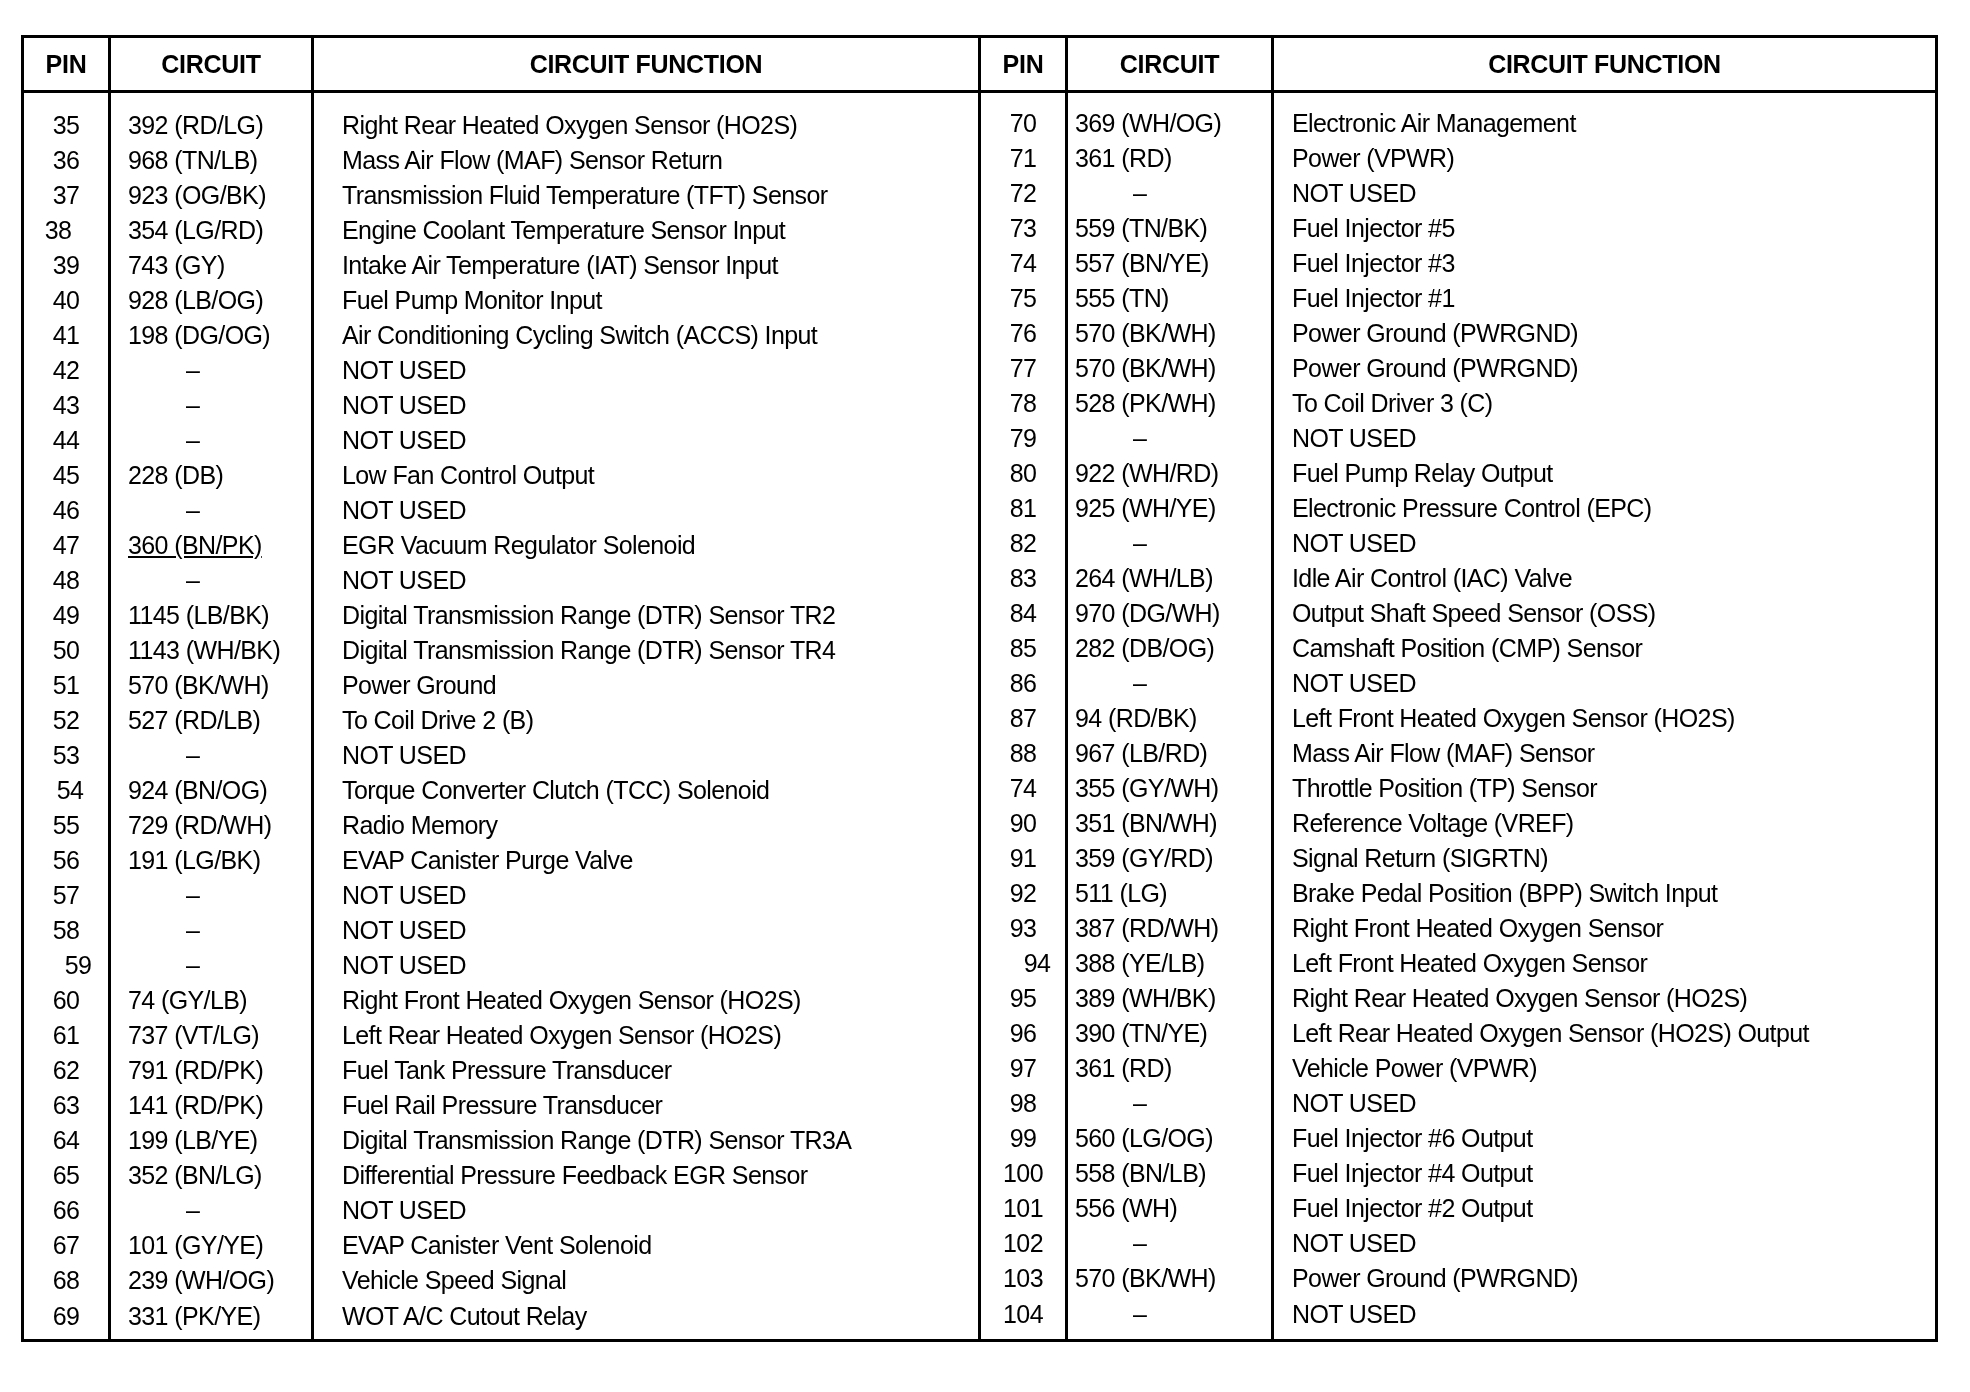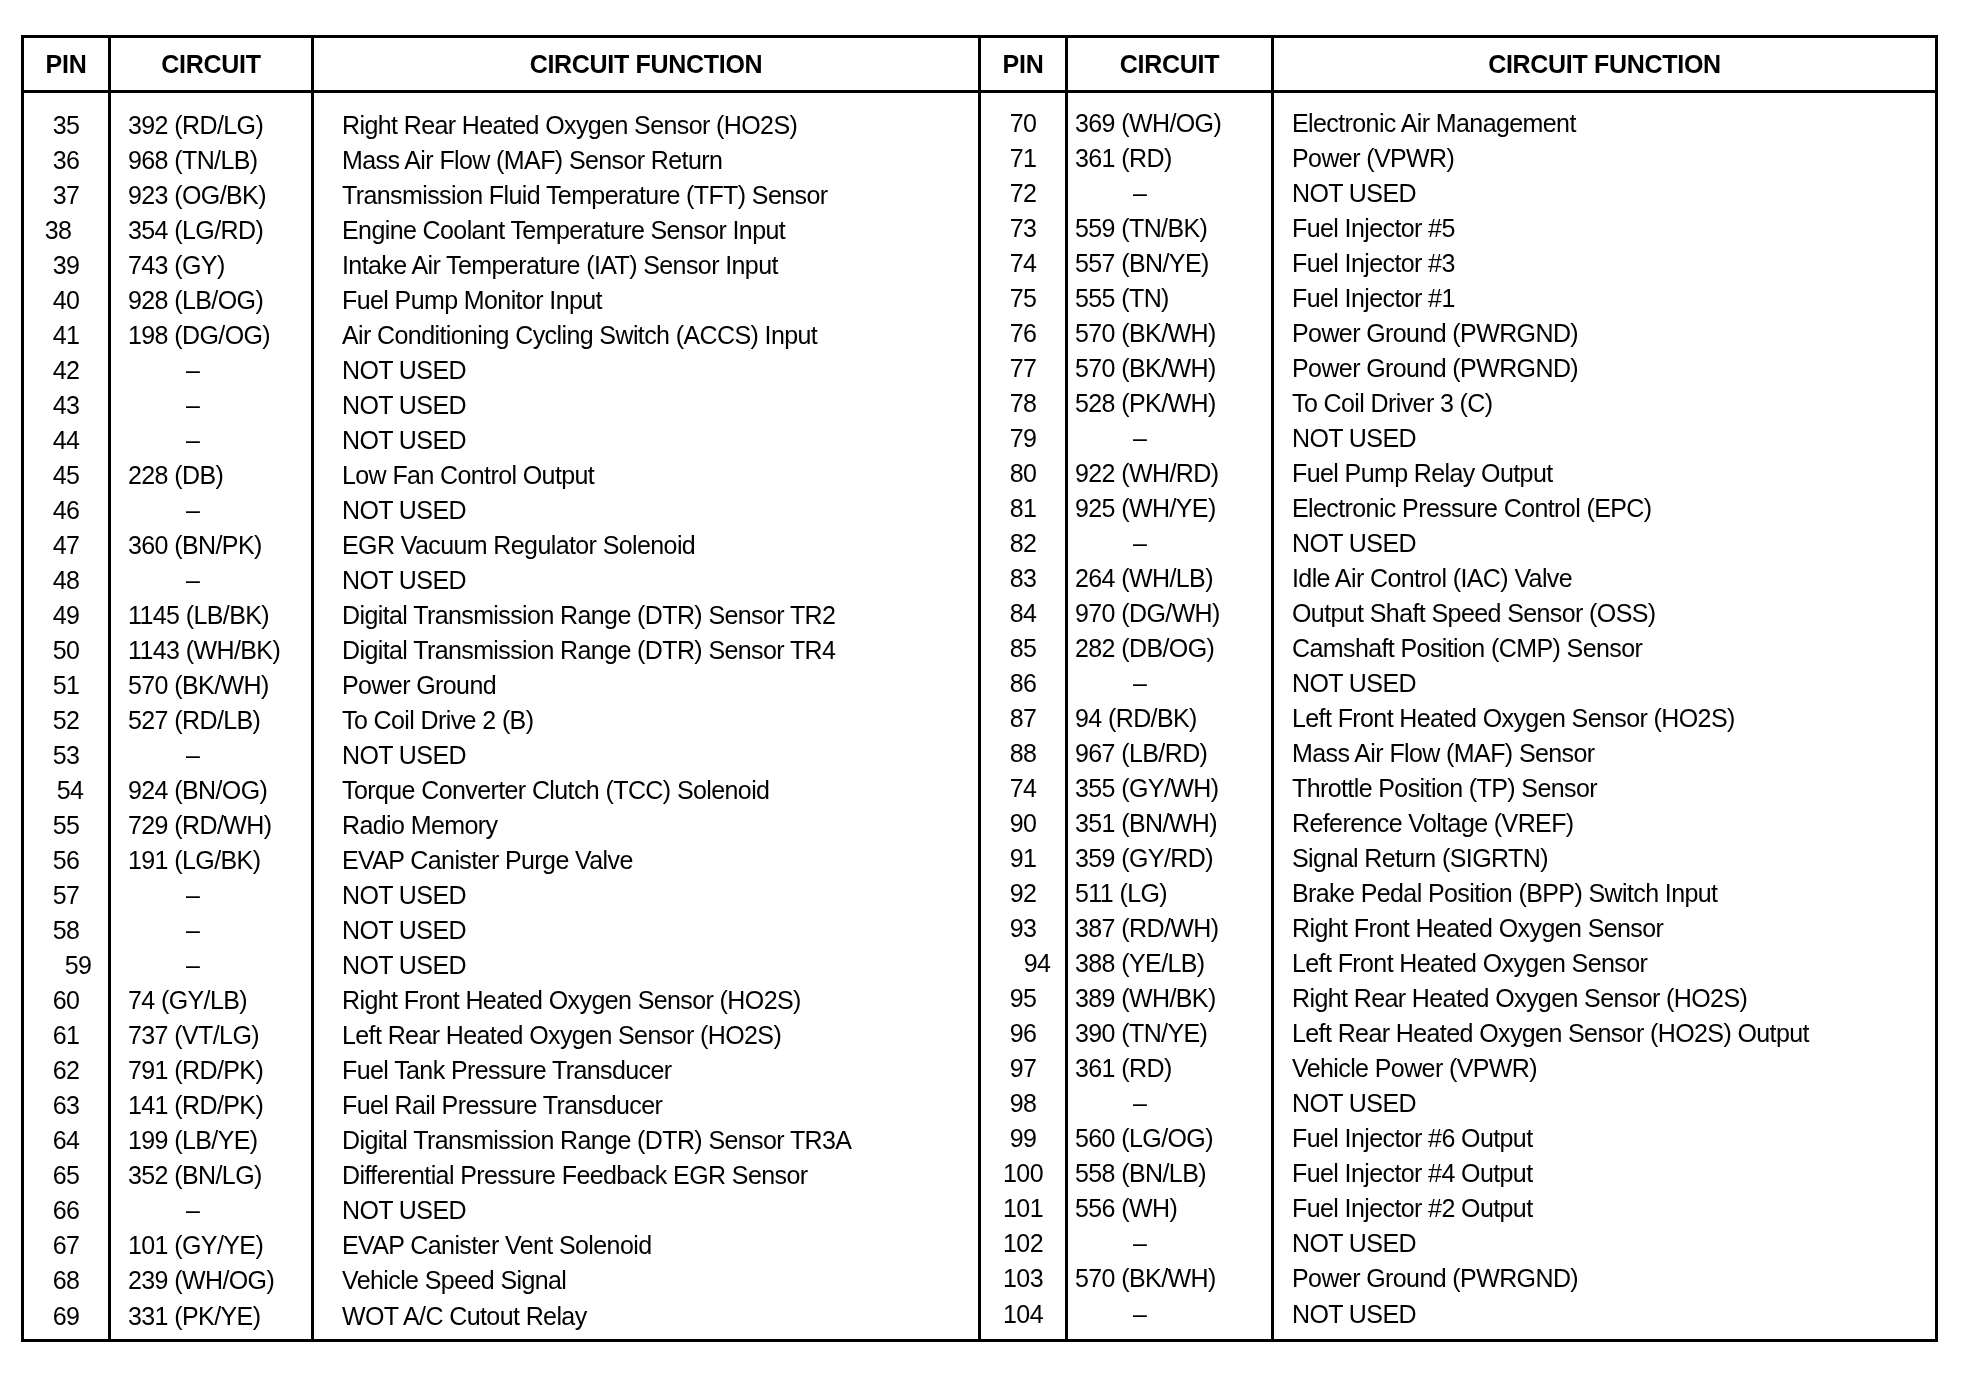--- a/index.html
+++ b/index.html
@@ -71,21 +71,21 @@
       <div class="row pin" style="top: 384.77px; left: 0px; width: 84px;">44</div>
       <div class="row dash" style="top: 384.77px; left: 104px;">–</div>
       <div class="row " style="top: 384.77px; left: 318px;">NOT USED</div>
       <div class="row pin" style="top: 419.8px; left: 0px; width: 84px;">45</div>
       <div class="row " style="top: 419.8px; left: 104px;">228 (DB)</div>
       <div class="row " style="top: 419.8px; left: 318px;">Low Fan Control Output</div>
       <div class="row pin" style="top: 454.83px; left: 0px; width: 84px;">46</div>
       <div class="row dash" style="top: 454.83px; left: 104px;">–</div>
       <div class="row " style="top: 454.83px; left: 318px;">NOT USED</div>
       <div class="row pin" style="top: 489.86px; left: 0px; width: 84px;">47</div>
-      <div class="row " style="top: 489.86px; left: 104px;">360 (BN/PK)</div>
+      <div class="row " style="top: 489.86px; left: 104px; text-decoration: underline;">360 (BN/PK)</div>
       <div class="row " style="top: 489.86px; left: 318px;">EGR Vacuum Regulator Solenoid</div>
       <div class="row pin" style="top: 524.89px; left: 0px; width: 84px;">48</div>
       <div class="row dash" style="top: 524.89px; left: 104px;">–</div>
       <div class="row " style="top: 524.89px; left: 318px;">NOT USED</div>
       <div class="row pin" style="top: 559.92px; left: 0px; width: 84px;">49</div>
       <div class="row " style="top: 559.92px; left: 104px;">1145 (LB/BK)</div>
       <div class="row " style="top: 559.92px; left: 318px;">Digital Transmission Range (DTR) Sensor TR2</div>
       <div class="row pin" style="top: 594.95px; left: 0px; width: 84px;">50</div>
       <div class="row " style="top: 594.95px; left: 104px;">1143 (WH/BK)</div>
       <div class="row " style="top: 594.95px; left: 318px;">Digital Transmission Range (DTR) Sensor TR4</div>

